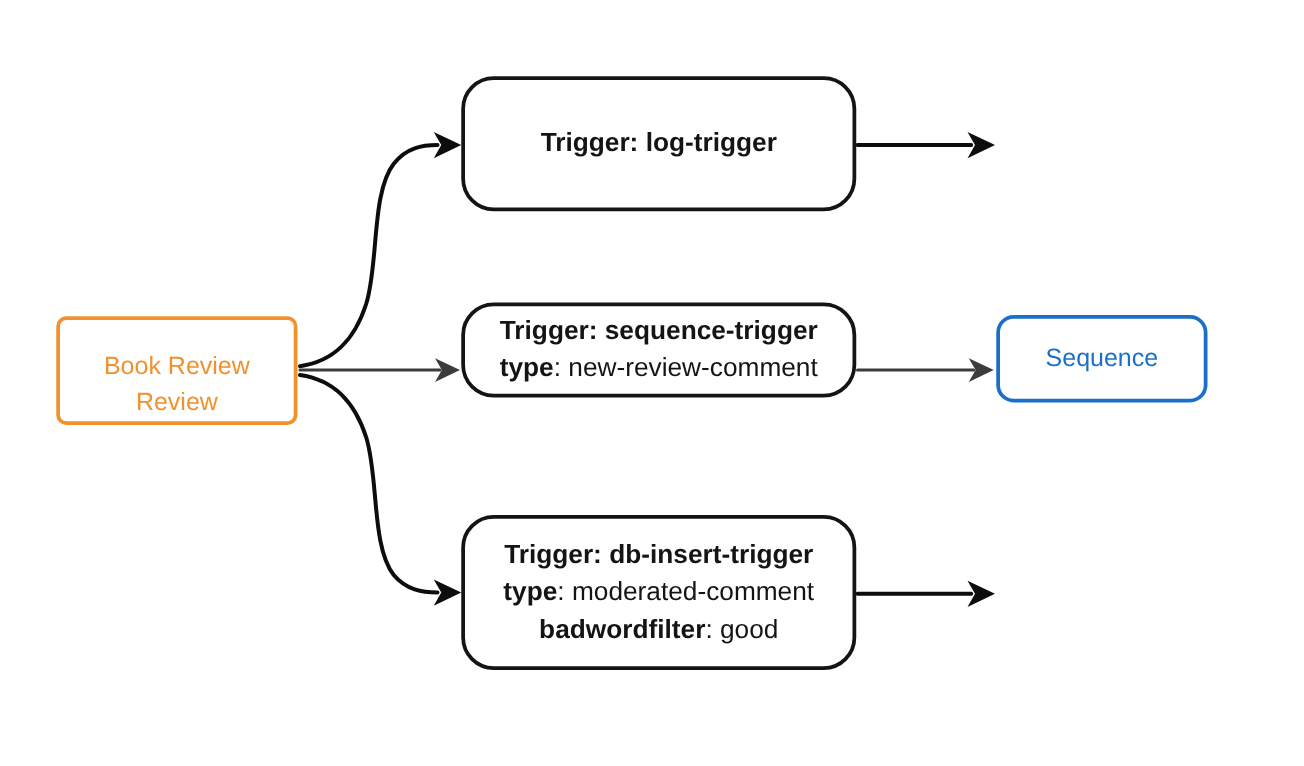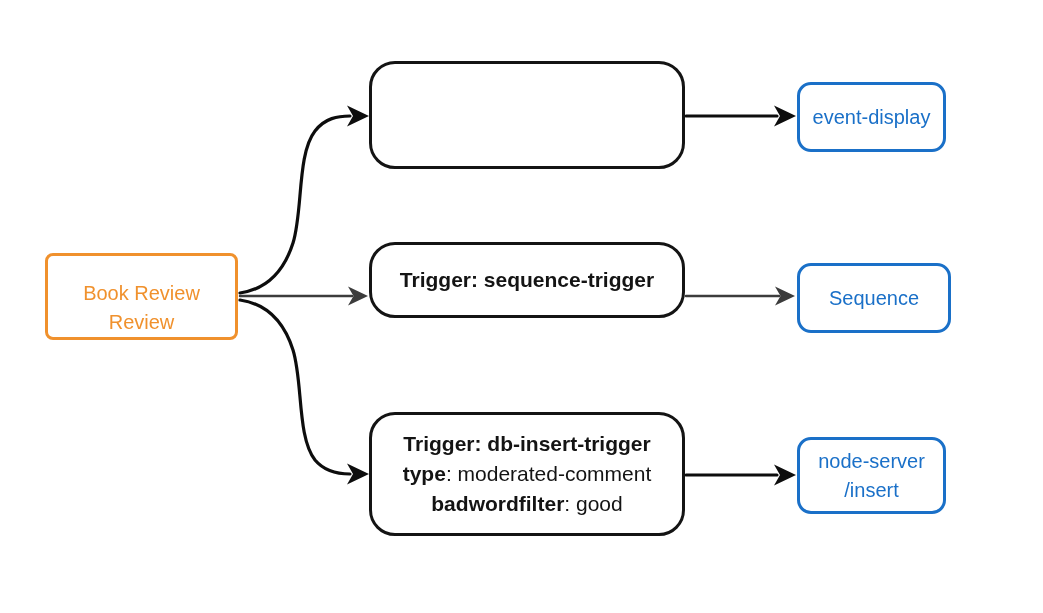--- a/index.html
+++ b/index.html
@@ -60,21 +60,21 @@
   .node.trigger.t1 { left: 369px; top: 61px;  width: 316px; height: 108px; }
   .node.trigger.t2 { left: 369px; top: 242px; width: 316px; height: 76px; }
   .node.trigger.t3 { left: 369px; top: 412px; width: 316px; height: 124px; text-align: center; }
   .node.sink {
     border: 3px solid var(--sink-accent, #1a70c8);
     border-radius: 14px;
     color: var(--sink-accent, #1a70c8);
     font-size: 20px; line-height: 29px;
   }
   .node.sink.s1 { left: 797px; top: 82px;  width: 149px; height: 70px; }
-  .node.sink.s2 { left: 797px; top: 263px; width: 154px; height: 70px; }
+  .node.sink.s2 { left: 797px; top: 252px; width: 169px; height: 70px; }
   .node.sink.s3 { left: 797px; top: 437px; width: 149px; height: 77px; }
 </style>
 </head>
 <body>
 
 <div class="canvas">
 
   <svg class="edge-layer" viewBox="0 0 1043 613" xmlns="http://www.w3.org/2000/svg">
 
     <path class="thick" d="M 240 293 C 268 289 284 271 293 243 C 303 211 297 154 315 131 C 325 118 338 116 350 116" stroke="#0d0d0d"></path>
@@ -98,45 +98,36 @@
 
   <div class="node broker">
     <div class="label">
         <div class="tline"><span>Book Review</span></div>
         <div class="tline"><span>Review</span></div>
       </div>
   </div>
 
   <div class="node trigger t1">
     <div class="label">
+        <div class="tline"><span class="b">Trigger: log-trigger</span></div>
       </div>
   </div>
   <div class="node trigger t2">
     <div class="label">
         <div class="tline"><span class="b">Trigger: sequence-trigger</span></div>
+        <div class="tline"><span class="b">type</span><span>: new-review-comment</span></div>
       </div>
   </div>
   <div class="node trigger t3">
     <div class="label">
         <div class="tline"><span class="b">Trigger: db-insert-trigger</span></div>
         <div class="tline"><span class="b">type</span><span>: moderated-comment</span></div>
         <div class="tline"><span class="b">badwordfilter</span><span>: good</span></div>
       </div>
   </div>
 
-  <div class="node sink s1">
-    <div class="label">
-        <div class="tline"><span>event-display</span></div>
-      </div>
-  </div>
   <div class="node sink s2">
     <div class="label">
         <div class="tline"><span>Sequence</span></div>
-      </div>
-  </div>
-  <div class="node sink s3">
-    <div class="label">
-        <div class="tline"><span>node-server</span></div>
-        <div class="tline"><span>/insert</span></div>
       </div>
   </div>
 
 </div>
 
 </body></html>

